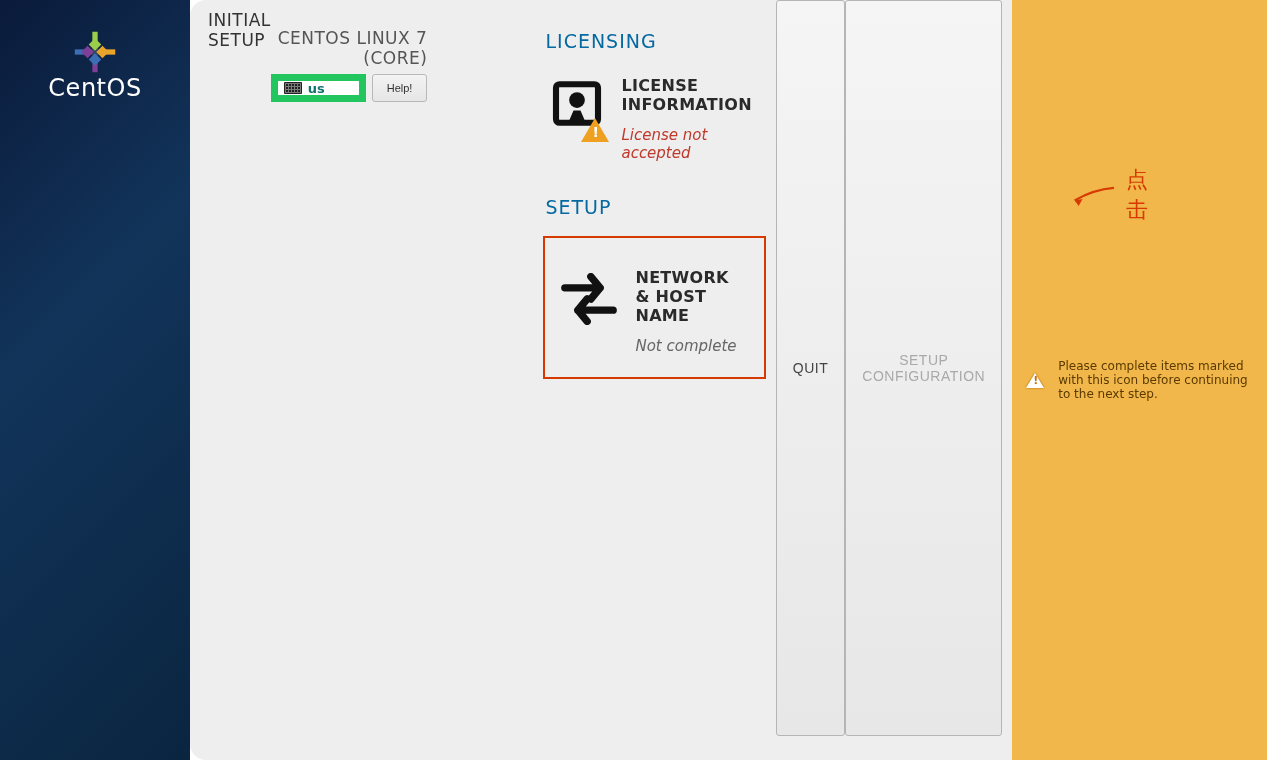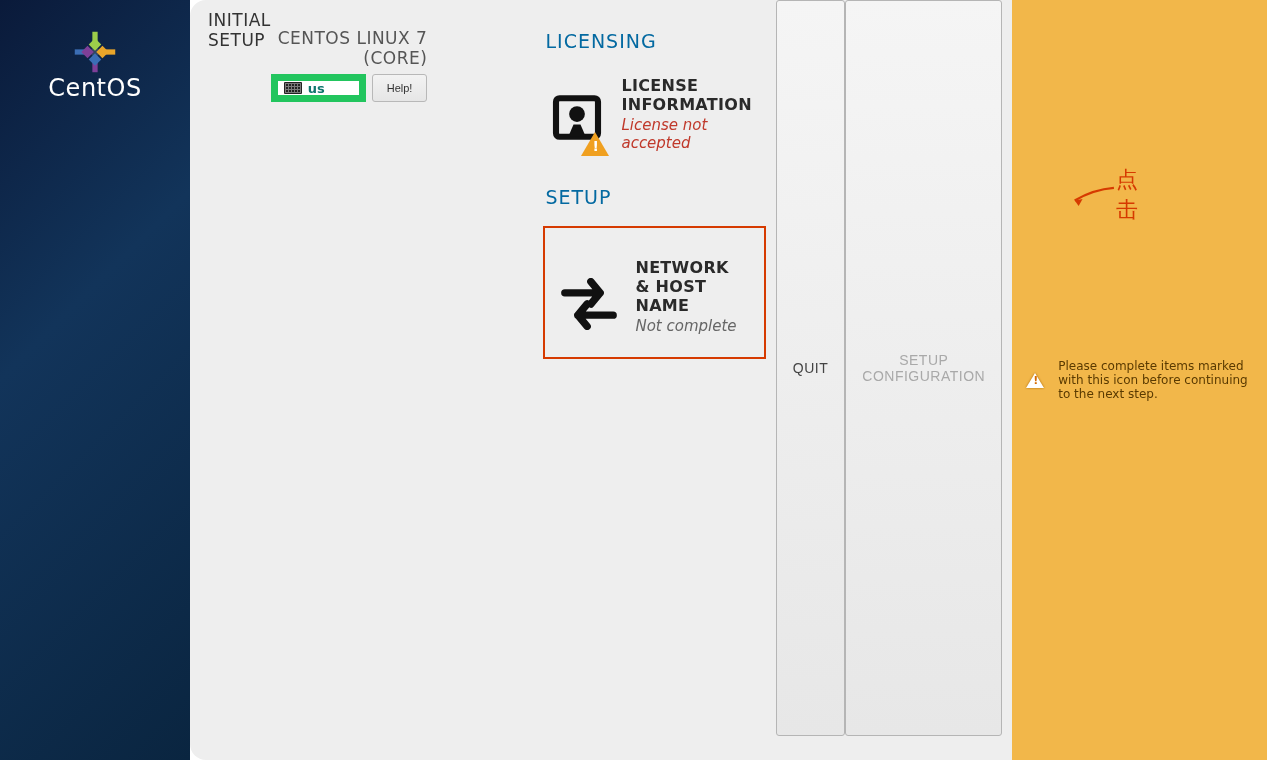--- a/index.html
+++ b/index.html
@@ -87,34 +87,34 @@
   }
   .section-label {
     font-size: 19px;
     color: #0369a1;
     letter-spacing: 1px;
     margin-bottom: 18px;
   }
   .spoke-row { margin-bottom: 28px; }
   .spoke {
     display: flex;
-    align-items: flex-end;
+    align-items: flex-start;
     gap: 16px;
     padding: 6px 8px 6px 4px;
     cursor: pointer;
     width: fit-content;
   }
   .spoke.framed {
     border: 2px solid #d63a00;
     padding: 30px 20px 22px 14px;
     margin-left: -2px;
   }
   .spoke-icon { width: 62px; height: 62px; display:flex; align-items:center; justify-content:center; position:relative; }
   .spoke-title { font-size: 16px; font-weight: 600; color: #2a2a2a; letter-spacing: .3px; }
-  .spoke-status { font-size: 15px; font-style: italic; color: #666; margin-top: 2px; }
+  .spoke-status { font-size: 15px; font-style: italic; color: #666; margin-top: 12px; }
   .spoke-status.warn { color: #c0392b; }
 
   .warn-badge {
     position: absolute;
     right: -4px; bottom: -4px;
     width: 0; height: 0;
     border-left: 14px solid transparent;
     border-right: 14px solid transparent;
     border-bottom: 24px solid #f0a020;
   }
@@ -125,20 +125,21 @@
     color: #fff; font-weight: 800; font-size: 14px;
   }
 
   
   .annotation {
     position: absolute;
     left: 625px;
     top: 165px;
     display: flex;
     align-items: center;
+    gap: 10px;
     pointer-events: none;
   }
   .anno-text { color: #d63a00; font-size: 22px; font-weight: 500; }
 
   
   .bottombar {
     display: flex;
     justify-content: space-between;
     padding: 0 10px 24px 10px;
   }

